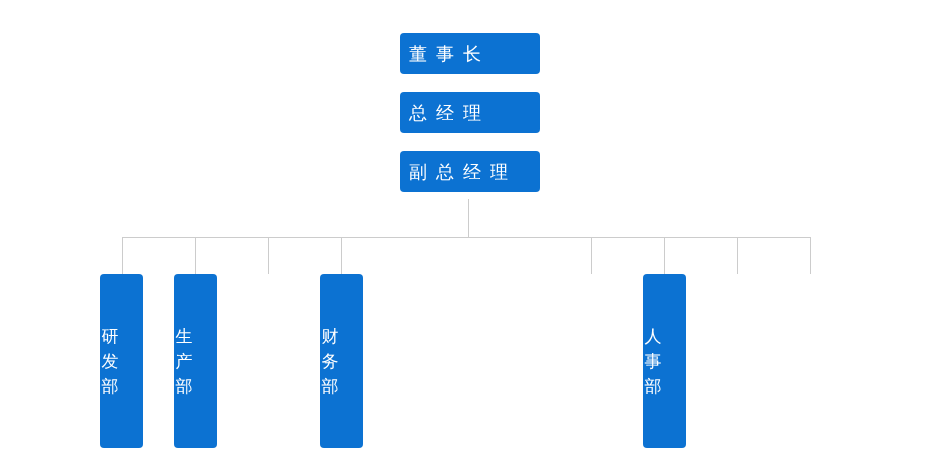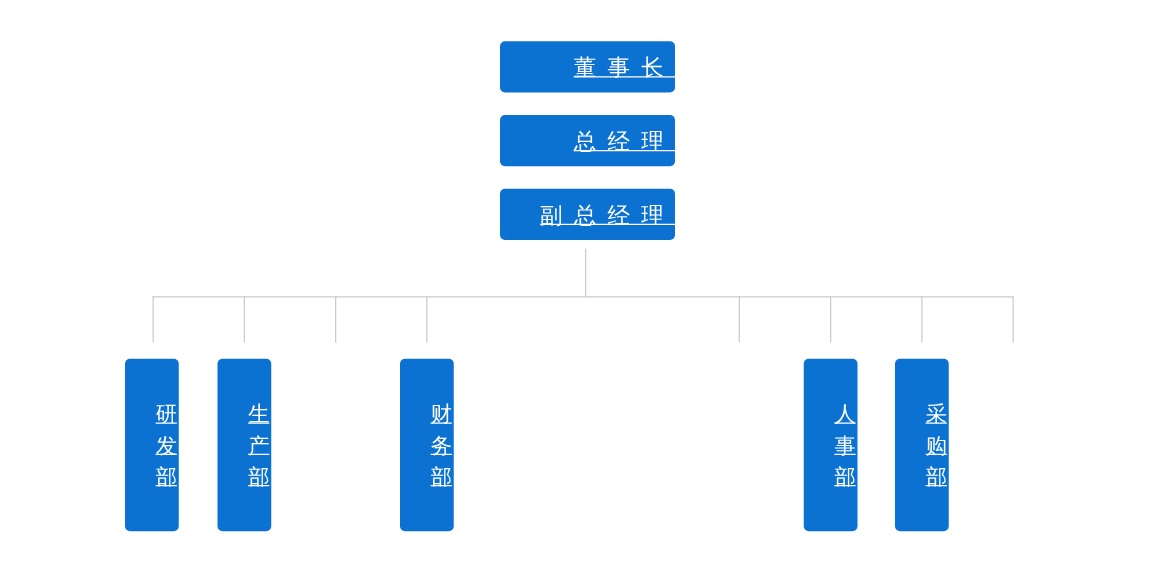--- a/index.html
+++ b/index.html
@@ -15,41 +15,40 @@
     background: #ffffff;
     overflow: hidden;
   }
   
   .node {
     position: absolute;
     background: #0c72d2;
     border-radius: 4px;
     display: flex;
     align-items: center;
-    justify-content: flex-end;
+    justify-content: flex-start;
     color: #ffffff;
     box-sizing: border-box;
-    text-decoration: underline;
   }
   .lvl {
     left: 400px;
     width: 140px;
     height: 41px;
   }
   .lvl-label {
     font-size: 18px;
     letter-spacing: 9px;
     padding-left: 9px;
     white-space: nowrap;
     color: #ffffff;
   }
   .dept {
-    top: 287px;
+    top: 274px;
     width: 43px;
-    height: 138px;
+    height: 174px;
   }
   .dept-label {
     width: 20px;
     font-size: 17px;
     line-height: 25px;
     text-align: center;
     word-break: break-all;
     color: #ffffff;
   }
   
@@ -100,18 +99,15 @@
 
   <div class="node dept" style="left:320px">
     <span class="dept-label">财务部</span>
   </div>
 
 
   <div class="node dept" style="left:643px">
     <span class="dept-label">人事部</span>
   </div>
 
-  <div class="node dept" style="left:716px">
-    <span class="dept-label">采购部</span>
-  </div>
 
 
 </div>
 
 </body></html>

